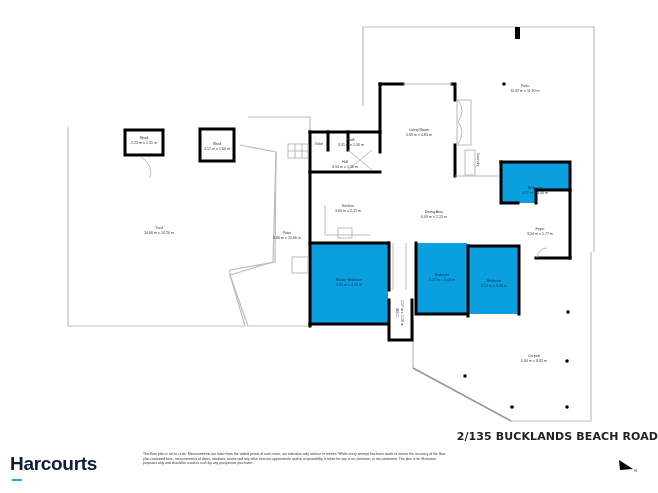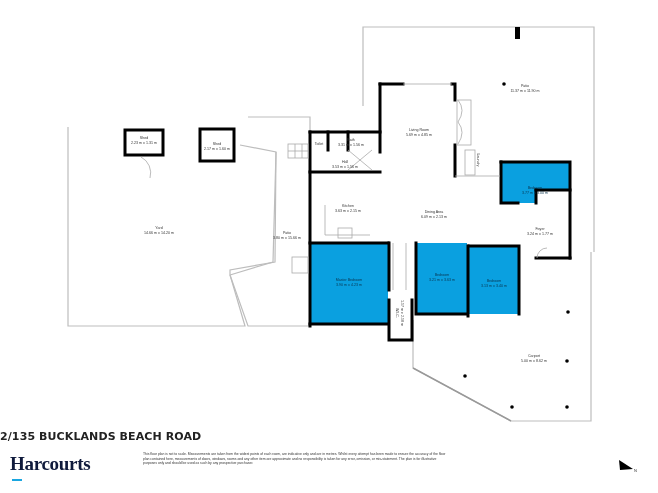--- a/index.html
+++ b/index.html
@@ -1,21 +1,21 @@
 <!DOCTYPE html>
 <html><head>
 <meta charset="utf-8">
 <style>
   html, body { margin:0; padding:0; background:#ffffff; }
   body { width:658px; height:493px; position:relative; overflow:hidden; font-family:"Liberation Sans", sans-serif; }
   #plan { position:absolute; left:0; top:0; width:658px; height:430px; }
   .room-label { font-family:"Liberation Sans", sans-serif; font-size:3.6px; fill:#333; text-anchor:middle; }
   .room-label.on-blue { fill:#0a3550; }
-  .title { position:absolute; left:0; width:658px; top:430px; text-align:left; font-family:"DejaVu Sans", sans-serif; font-weight:bold; font-size:11px; color:#222; letter-spacing:0.1px; }
-  .logo { position:absolute; left:10px; top:453px; font-family:Liberation Serif, serif; font-weight:bold; font-size:19px; color:#0f1a3c; letter-spacing:-0.3px; }
+  .title { position:absolute; left:0; width:658px; top:430px; text-align:right; font-family:"DejaVu Sans", sans-serif; font-weight:bold; font-size:11px; color:#222; letter-spacing:0.1px; }
+  .logo { position:absolute; left:10px; top:453px; font-family:Liberation Sans, sans-serif; font-weight:bold; font-size:19px; color:#0f1a3c; letter-spacing:-0.3px; }
   .logo-bar { position:absolute; left:12px; top:479px; width:10px; height:2px; background:#1aa6e0; }
   .disclaimer { position:absolute; left:143px; top:452px; width:305px; font-family:"Liberation Sans", sans-serif; font-size:3.4px; line-height:4.6px; color:#333; }
   .compass { position:absolute; left:617px; top:458px; width:22px; height:16px; }
 </style>
 </head>
 <body>
 
 <svg id="plan" viewBox="0 0 658 430" xmlns="http://www.w3.org/2000/svg">
 
   <g fill="none" stroke="#bdbdbd" stroke-width="1.2">

